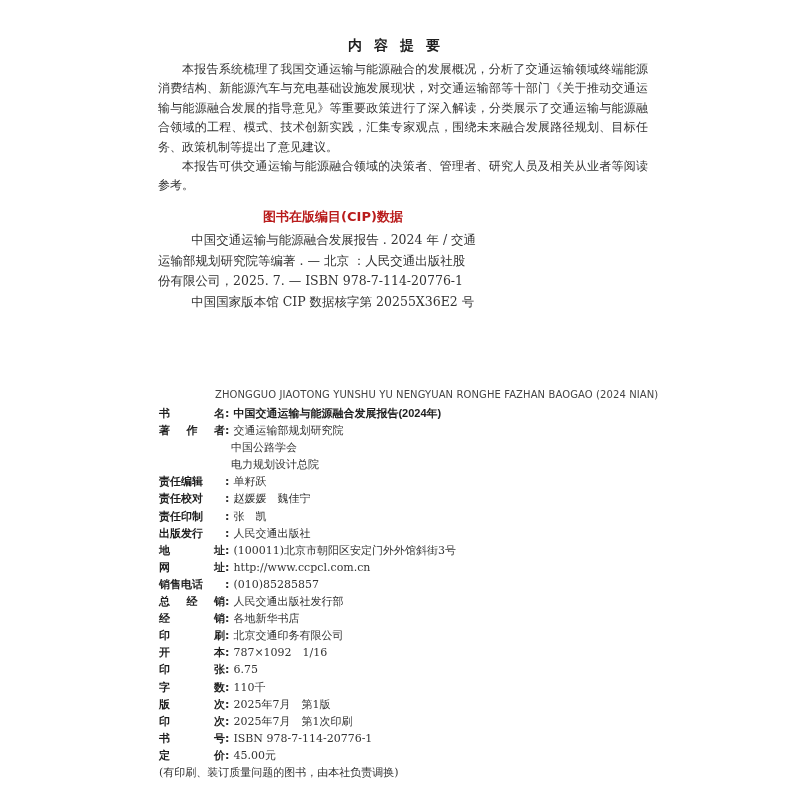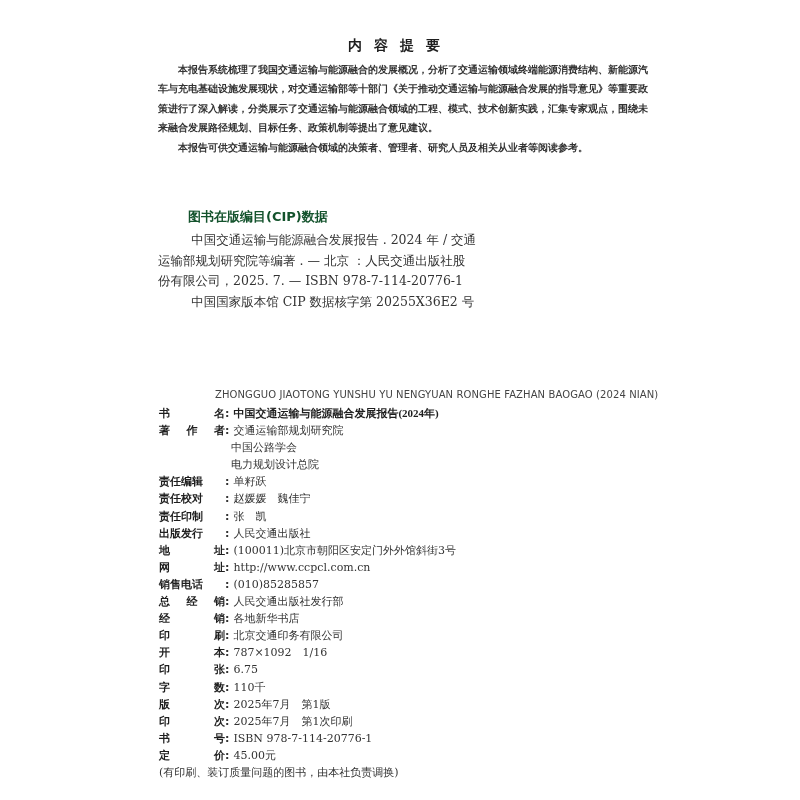--- a/index.html
+++ b/index.html
@@ -4,41 +4,41 @@
 <style>
   html, body { margin: 0; padding: 0; background: #ffffff; }
   body { width: 800px; height: 800px; position: relative; overflow: hidden;
          font-family: "DejaVu Serif", "Liberation Serif", serif; color: #2a2a2a; }
   .page { position: absolute; left: 0; top: 0; width: 800px; height: 564px; }
 
   .summary-title { position: absolute; left: 0; width: 800px; top: 37px; text-align: center;
     font-family: "DejaVu Sans", "Liberation Sans", sans-serif; font-weight: bold;
     font-size: 14px; letter-spacing: 12px; color: #1e1e1e; }
   .summary { position: absolute; left: 158px; width: 490px; top: 60px;
-    font-size: 10px; line-height: 19.4px; text-align: justify; color: #333; font-weight: bold; }
+    font-size: 12px; line-height: 19.4px; text-align: justify; color: #333; }
   .summary p { margin: 0; text-indent: 2em; }
 
   .cip { position: absolute; left: 158px; width: 320px; top: 208px; font-size: 12.5px; color: #333; }
   .cip-title { font-family: "DejaVu Sans", "Liberation Sans", sans-serif; font-weight: bold;
-    font-size: 13px; margin-left: 30px; margin-bottom: 4px; color: #14532d; }
+    font-size: 13px; margin-left: 30px; margin-bottom: 4px; color: #b91c1c; text-align: center; }
   .cip-body { line-height: 20.5px; }
   .cip-body .indent { text-indent: 1.3em; display: block; }
   .cip-line { display: block; }
   .cip-line.indent { padding-left: 17px; }
 
   .pinyin { position: absolute; left: 215px; top: 389px;
     font-family: "DejaVu Sans", "Liberation Sans", sans-serif; font-size: 10px; color: #444; letter-spacing: 0.1px; }
 
   .colophon { position: absolute; left: 159px; top: 405px; width: 480px; font-size: 11px; color: #333; }
   .row { display: flex; height: 17.1px; line-height: 17.1px; white-space: nowrap; }
   .lbl { width: 66px; font-family: "DejaVu Sans", "Liberation Sans", sans-serif; font-weight: bold;
     color: #1e1e1e; display: flex; justify-content: space-between; position: relative; }
   .colon { font-family: "DejaVu Sans", "Liberation Sans", sans-serif; font-weight: bold; margin: 0 2px 0 0; }
   .val { padding-left: 2px; }
-  .val.bold { font-family: Liberation Serif, serif; font-weight: bold; color: #1e1e1e; }
+  .val.bold { font-family: Liberation Sans, sans-serif; font-weight: bold; color: #1e1e1e; }
   .cont { padding-left: 70px; align-items: flex-end; }
   .note { height: 17.1px; line-height: 17.1px; white-space: nowrap; }
 </style>
 </head>
 <body>
 
 <div class="page">
 
   <div class="summary-title">内容提要</div>
   <div class="summary">

